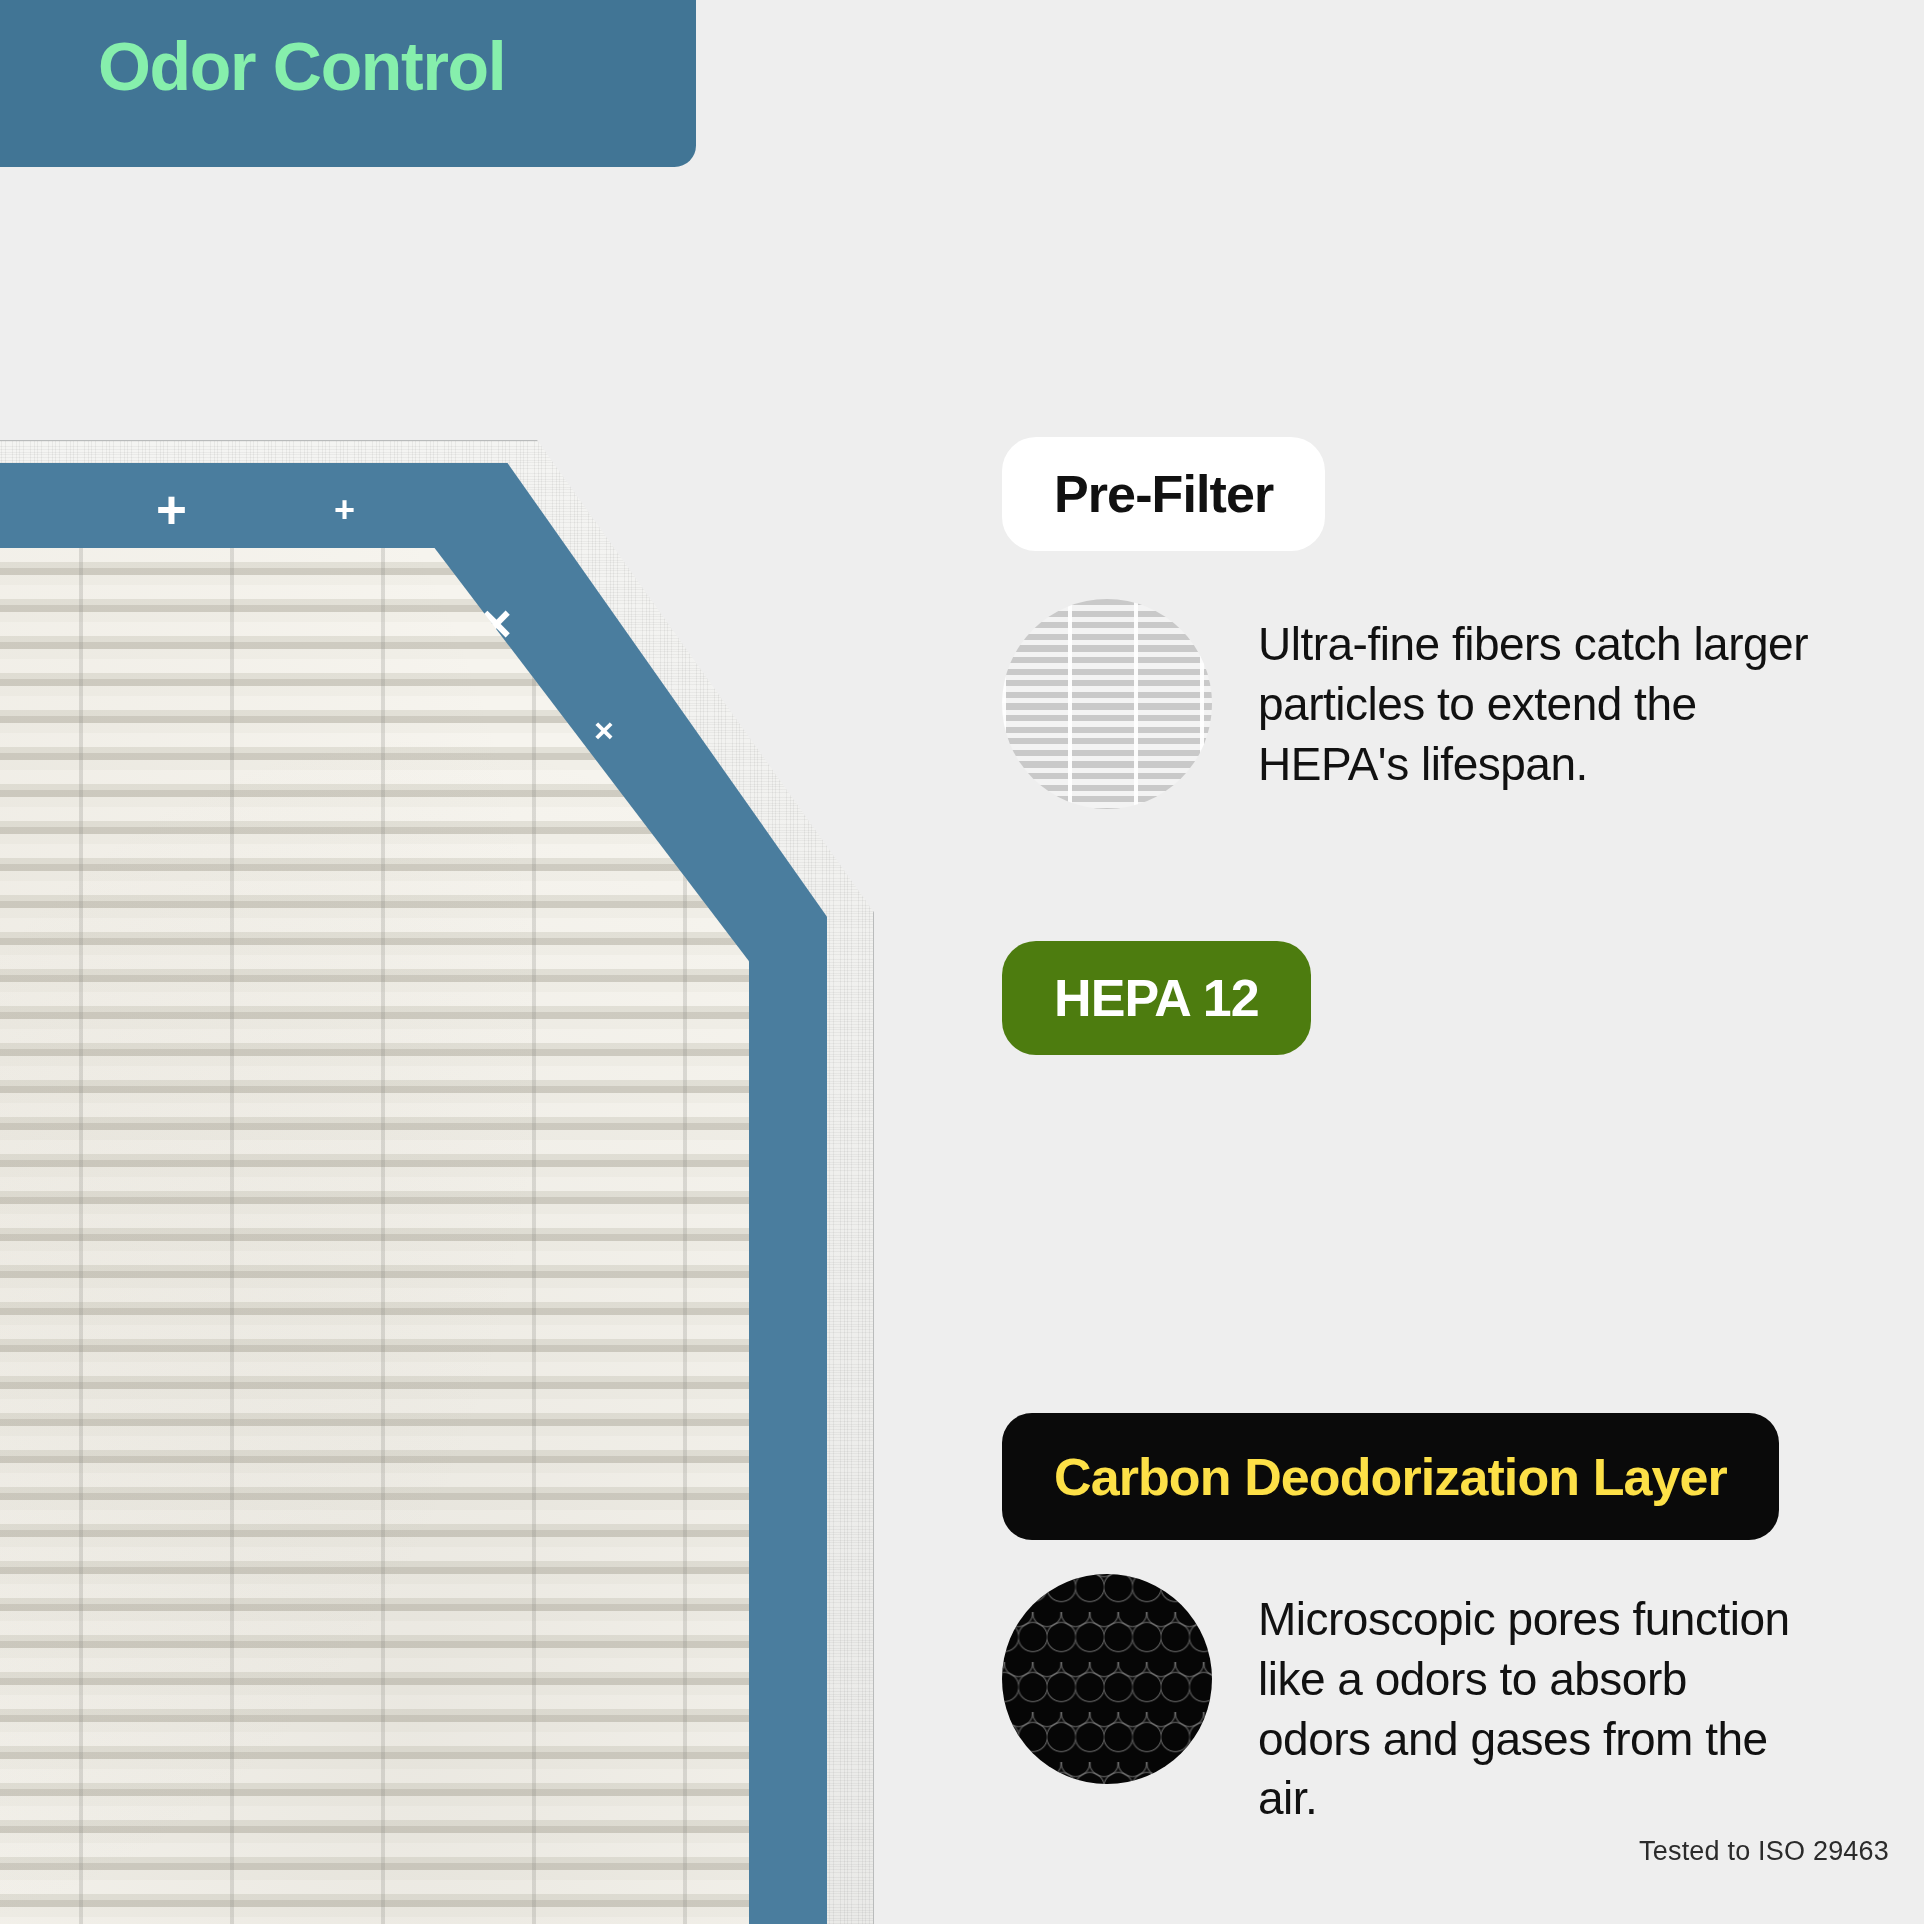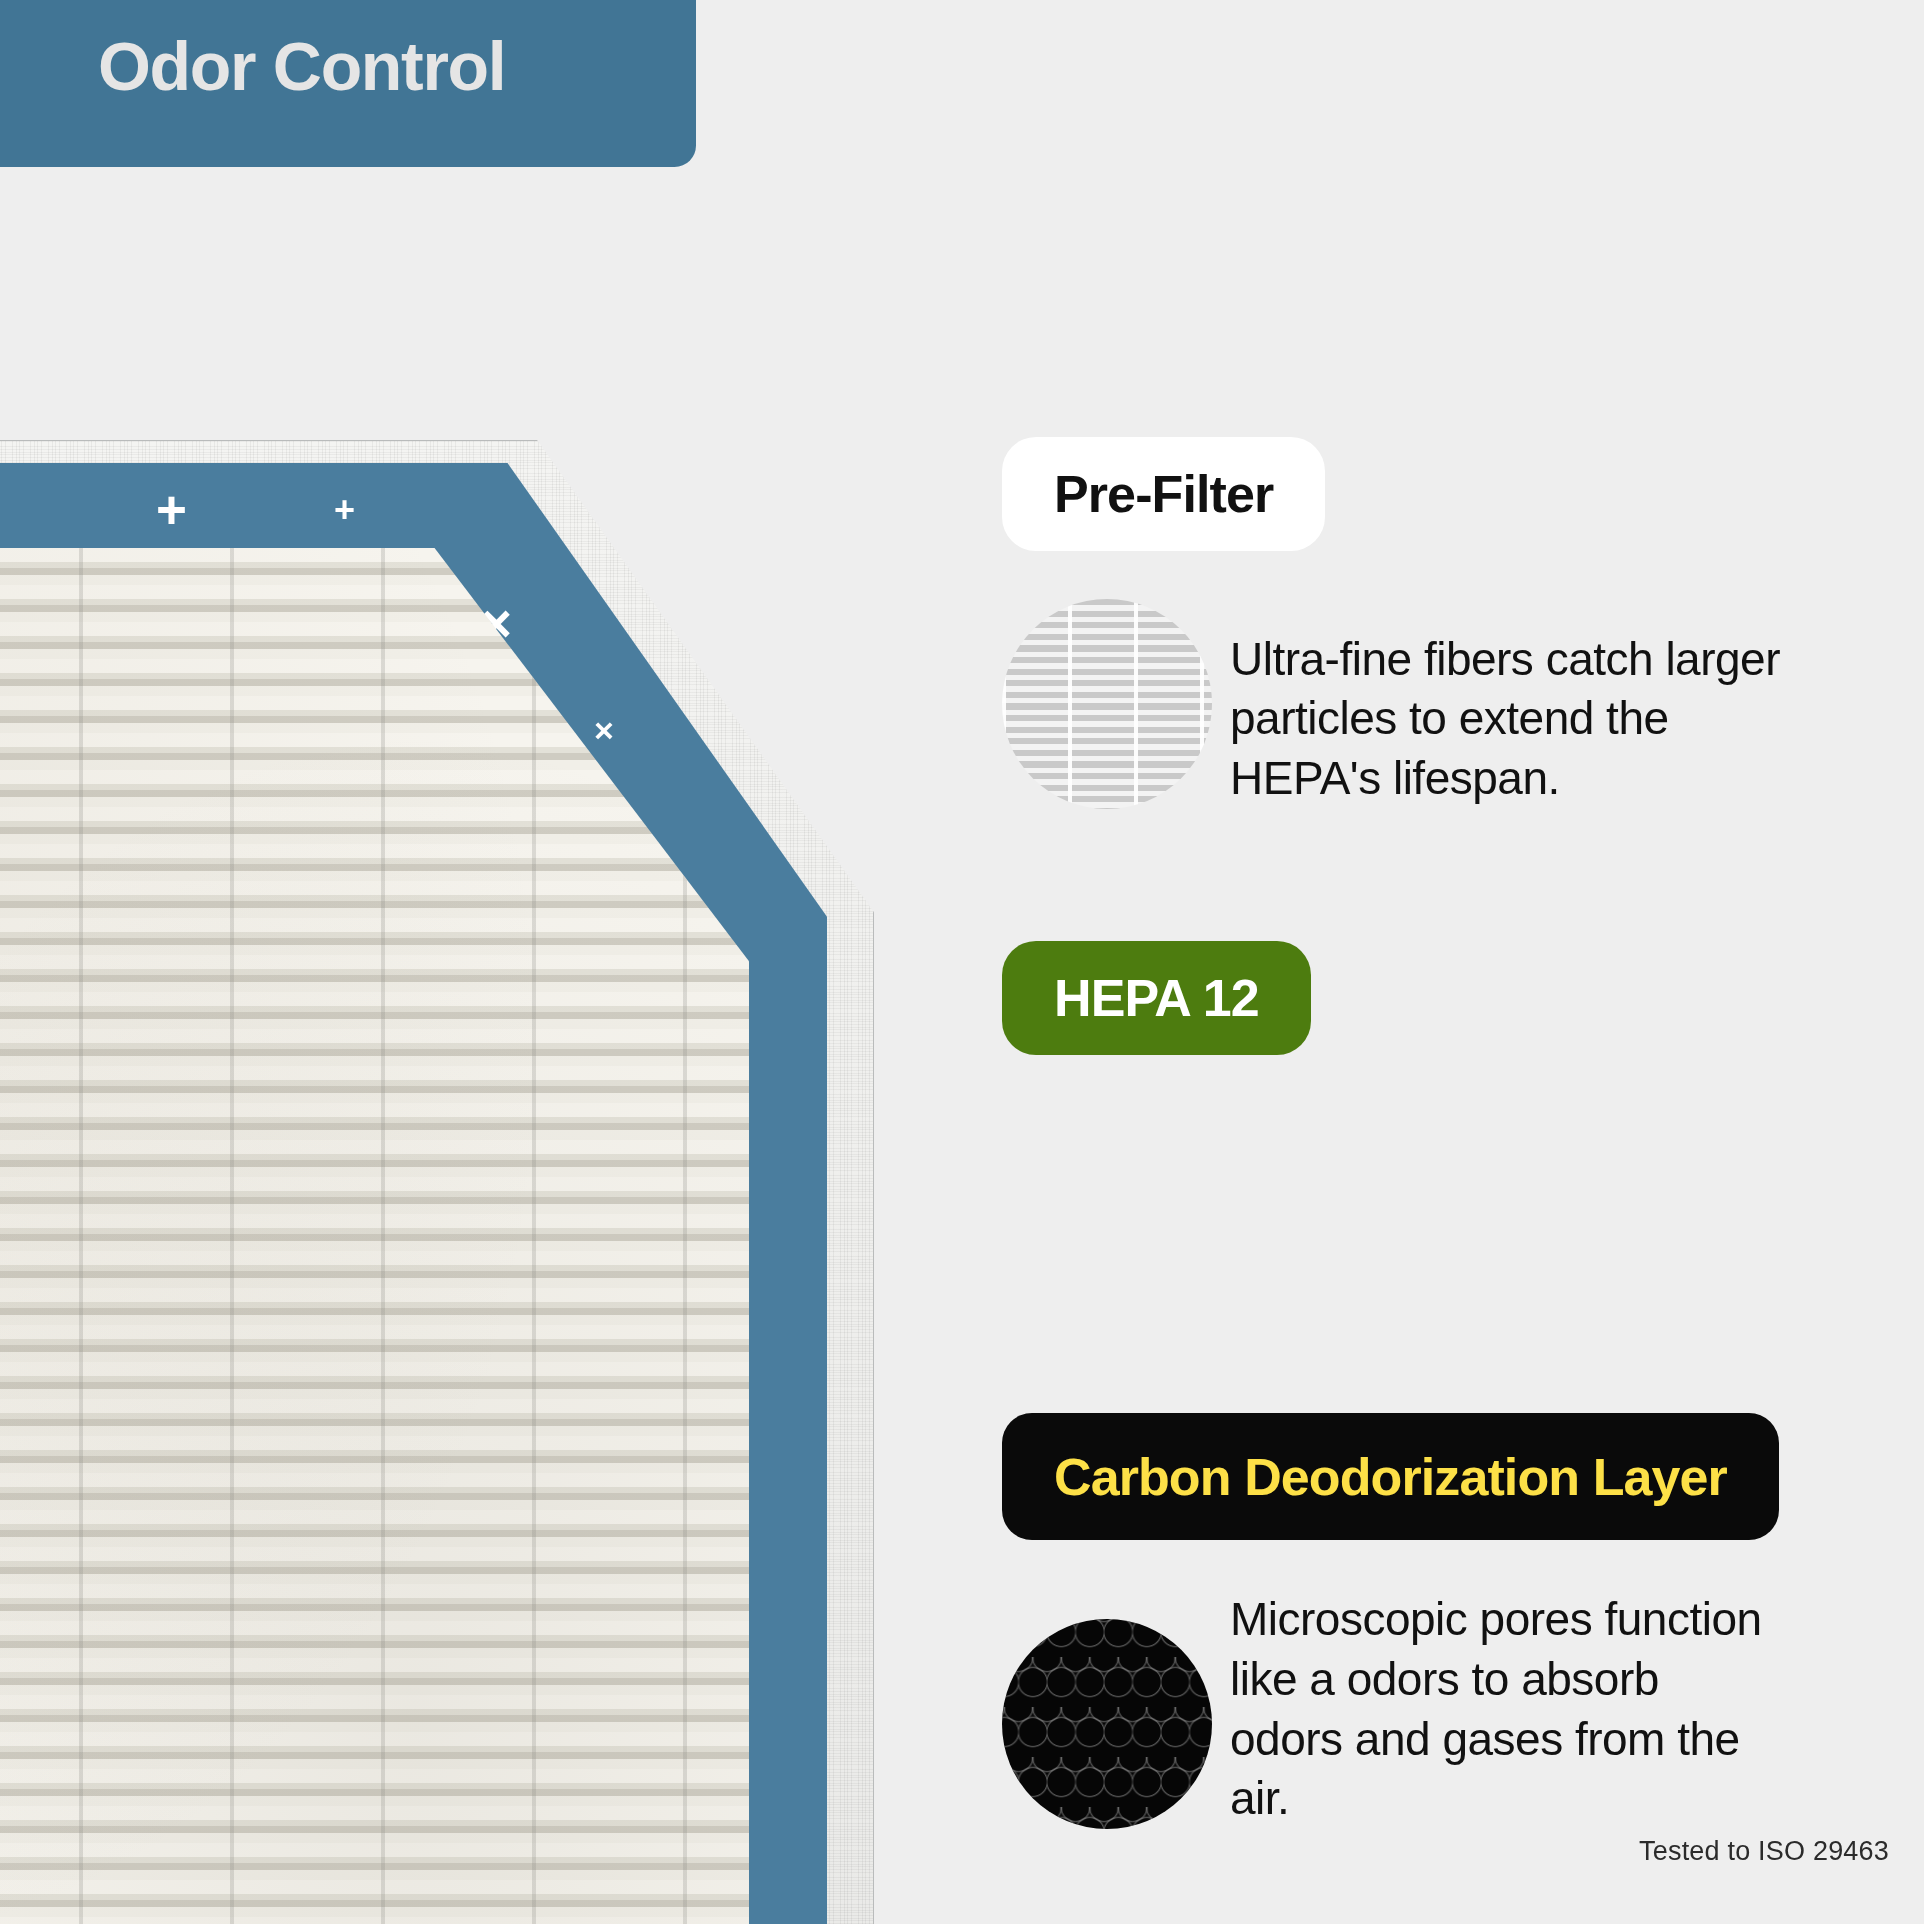--- a/index.html
+++ b/index.html
@@ -27,21 +27,21 @@
     width: 732px;
     height: 203px;
     background: #417595;
     border-radius: 0 0 21.4px 0;
     box-sizing: border-box;
     display: flex;
     align-items: center;
     padding-left: 134px;
   }
   #odor-badge .label {
-    color: #e5e5e5;
+    color: #86efac;
     font-size: 68px;
     font-weight: 700;
     letter-spacing: -1.3px;
     line-height: 1;
   }
 
   
   #headline {
     position: absolute;
     left: 998px;
@@ -145,22 +145,22 @@
   }
   .badge-white { background: #ffffff; }
   .badge-white .badge-label { color: #111111; }
   .badge-blue  { background: #4d7c0f; }
   .badge-blue .badge-label { color: #ffffff; }
   .badge-black { background: #0a0a0a; border-radius: 30px; }
   .badge-black .badge-label { color: #fde047; }
 
   .row {
     display: flex;
-    align-items: flex-end;
-    gap: 18px;
+    align-items: flex-start;
+    gap: 46px;
   }
   .swatch {
     width: 210px;
     height: 210px;
     border-radius: 50%;
     flex: 0 0 210px;
     overflow: hidden;
     position: relative;
   }
   .swatch-prefilter {

